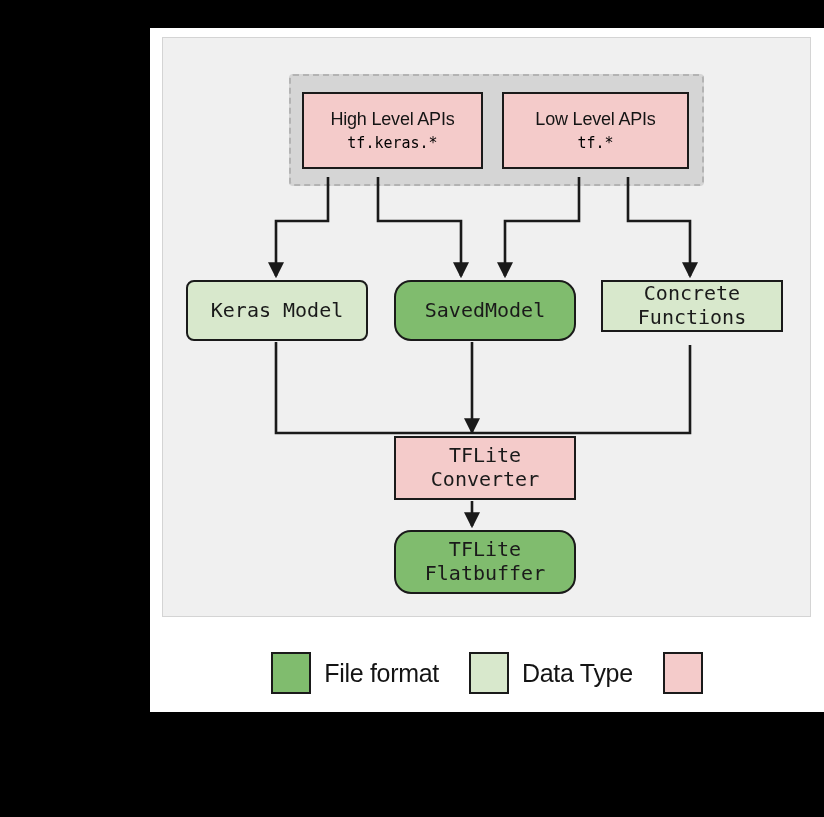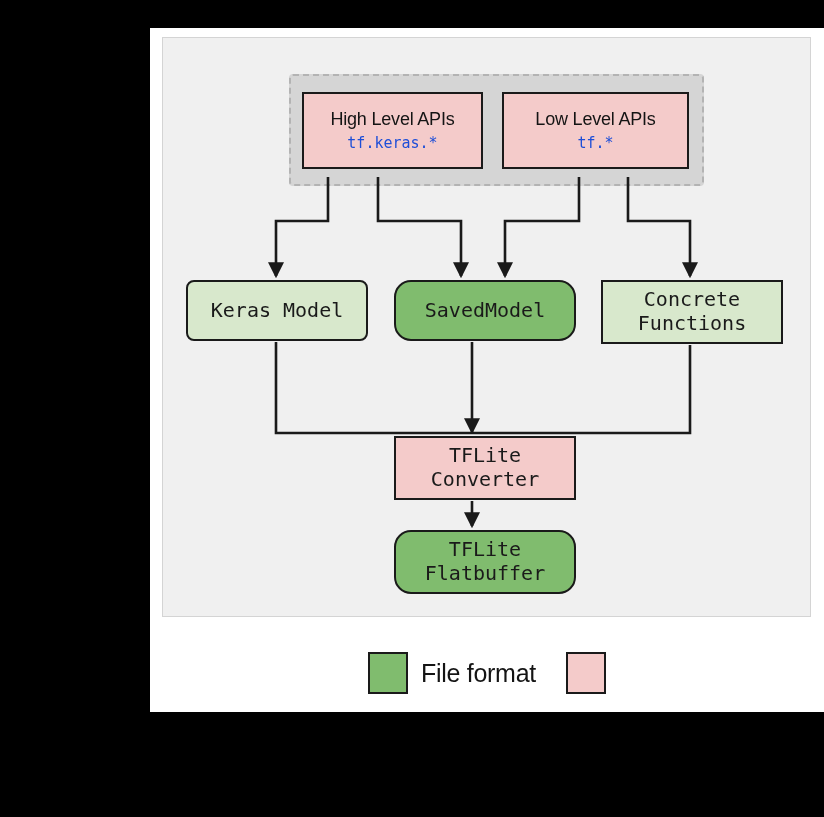--- a/index.html
+++ b/index.html
@@ -68,21 +68,21 @@
   .api-title {
     font-family: "Liberation Sans", sans-serif;
     font-size: 18px;
     font-weight: 400;
     letter-spacing: -0.2px;
     color: #141414;
   }
   .api-sub {
     font-family: "DejaVu Sans Mono", monospace;
     font-size: 15px;
-    color: #1d4ed8;
+    color: #000000;
     margin-top: 5px;
     text-align: center;
   }
 
   
   .mono {
     font-family: "DejaVu Sans Mono", monospace;
     font-size: 20px;
     color: #1a1a1a;
     white-space: pre-line;
@@ -155,21 +155,21 @@
     </div>
 
     <div class="node light" style="left:23px; top:242px; width:182px; height:61px;border-radius:8px;">
       <span class="mono">Keras Model</span>
     </div>
 
     <div class="node dark" style="left:231px; top:242px; width:182px; height:61px;">
       <span class="mono">SavedModel</span>
     </div>
 
-    <div class="node light" style="left:438px; top:242px; width:182px; height:64px;">
+    <div class="node light" style="left:438px; top:242px; width:182px; height:52px;">
       <span class="mono">Concrete
 Functions</span>
     </div>
 
     <div class="node pink" style="left:231px; top:398px; width:182px; height:64px;">
       <span class="mono">TFLite
 Converter</span>
     </div>
 
     <div class="node dark" style="left:231px; top:492px; width:182px; height:64px;">
@@ -206,20 +206,24 @@
     </g>
   </svg>
 
   <div id="legend">
 
     <div class="legend-item">
       <span class="legend-swatch dark"></span>
       <span class="legend-label">File format</span>
     </div>
 
+    <div class="legend-item">
+      <span class="legend-swatch light"></span>
+      <span class="legend-label">Data Type</span>
+    </div>
 
     <div class="legend-item">
       <span class="legend-swatch pink"></span>
     </div>
 
   </div>
 
 </div>
 
 </body></html>

